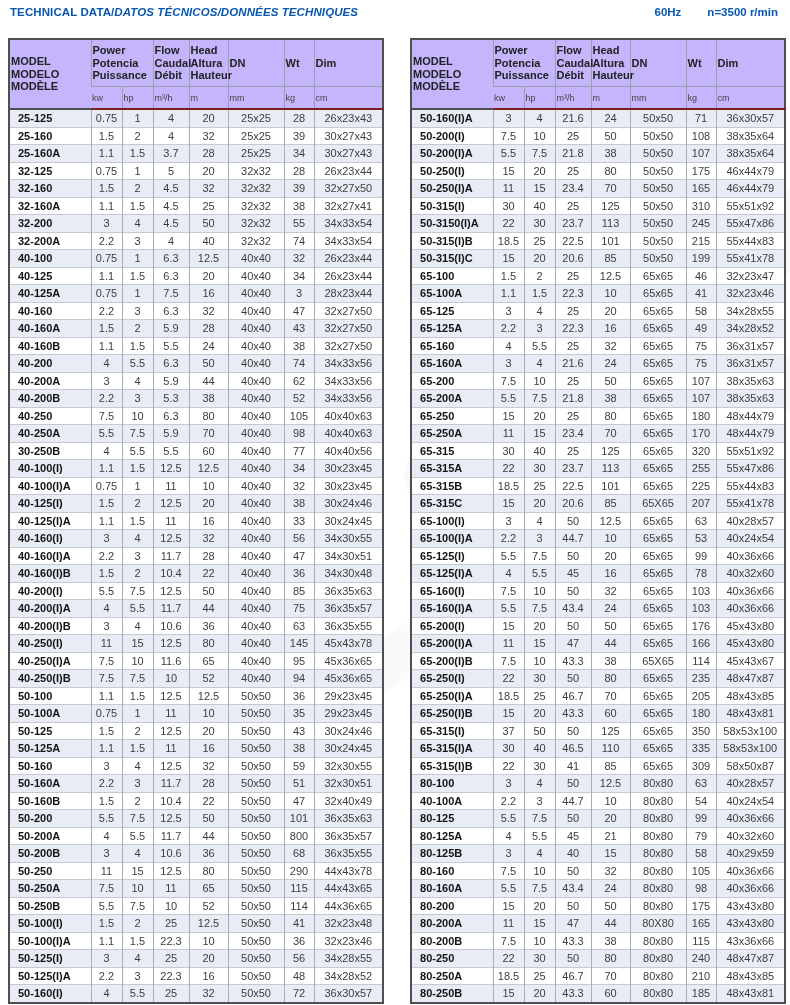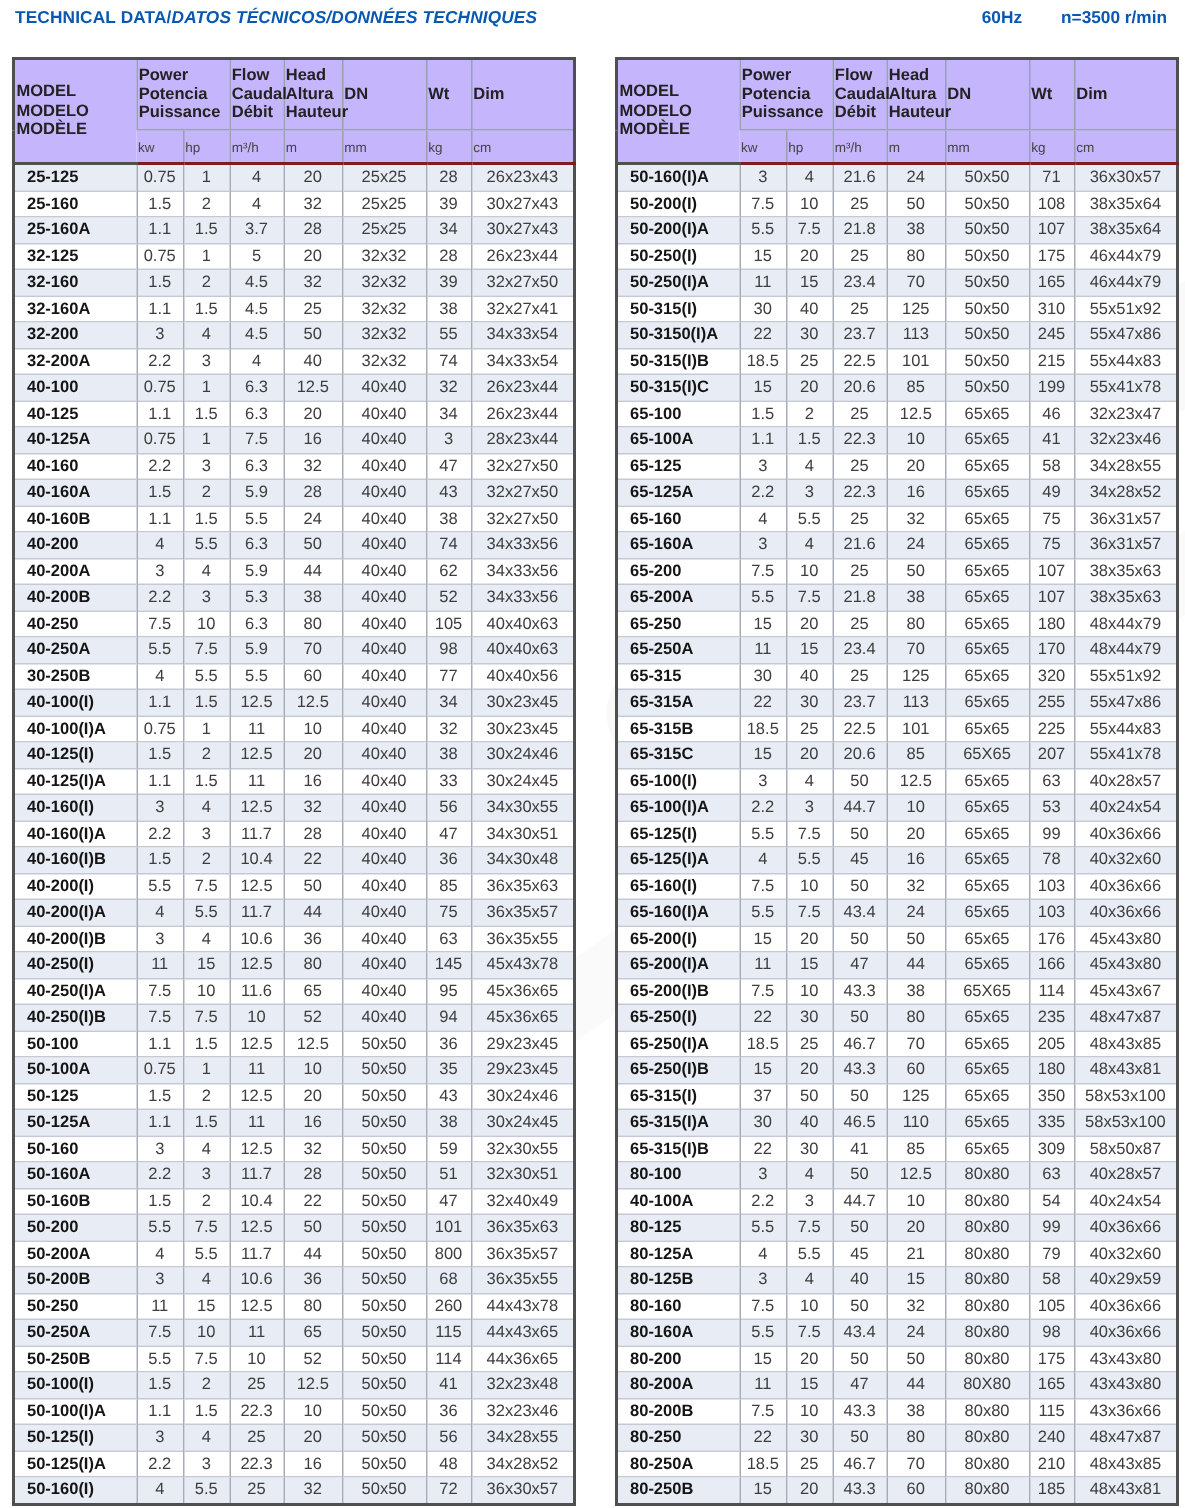--- a/index.html
+++ b/index.html
@@ -549,21 +549,21 @@
             <td>68</td>
             <td>36x35x55</td>
           </tr>
           <tr>
             <th class="model" scope="row">50-250</th>
             <td>11</td>
             <td>15</td>
             <td>12.5</td>
             <td>80</td>
             <td>50x50</td>
-            <td>260</td>
+            <td>290</td>
             <td>44x43x78</td>
           </tr>
           <tr>
             <th class="model" scope="row">50-250A</th>
             <td>7.5</td>
             <td>10</td>
             <td>11</td>
             <td>65</td>
             <td>50x50</td>
             <td>115</td>

